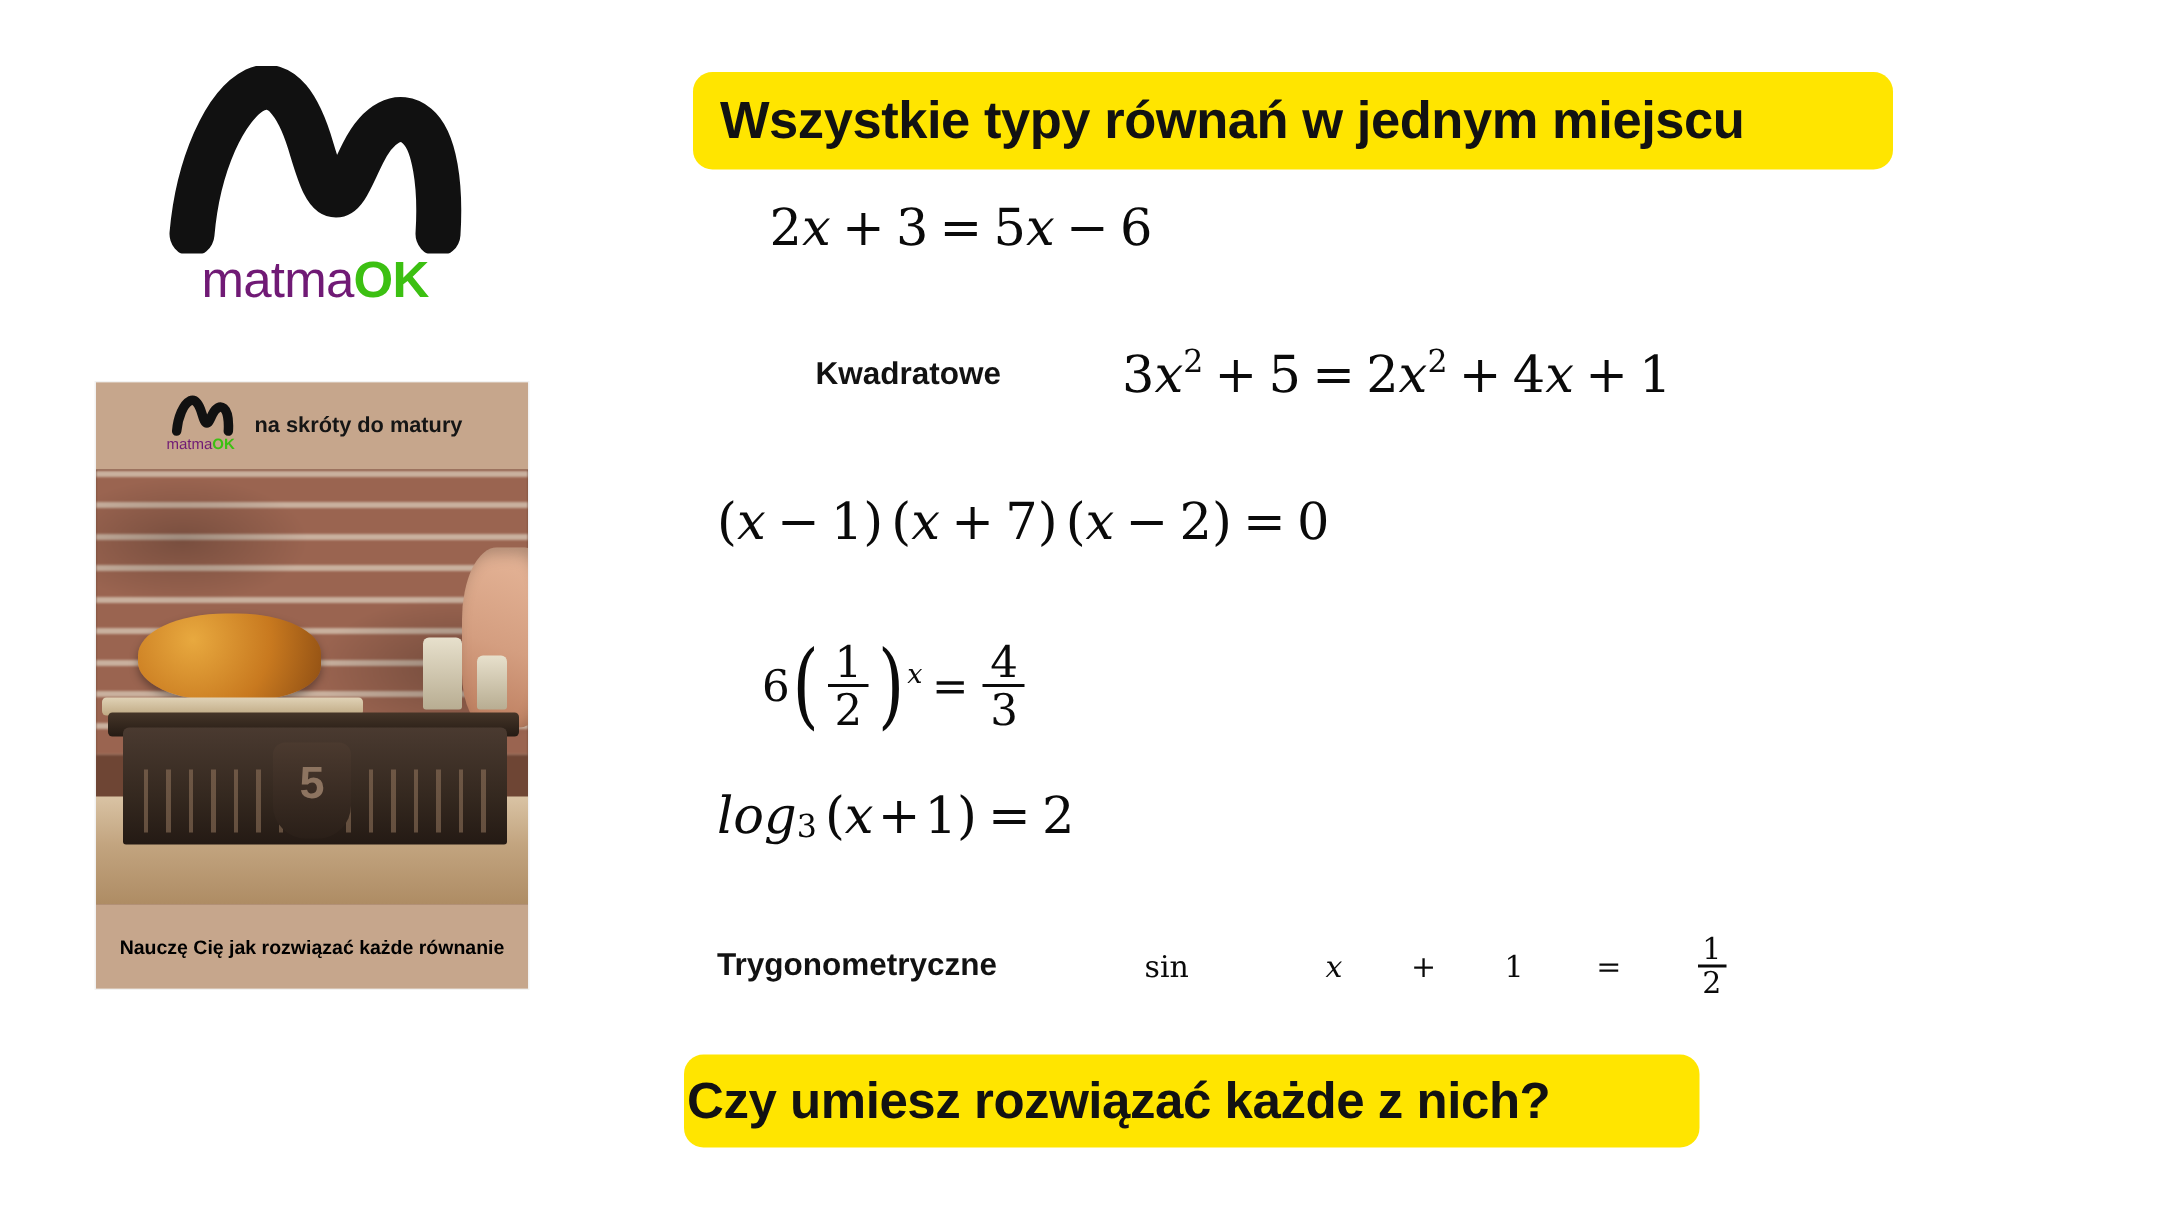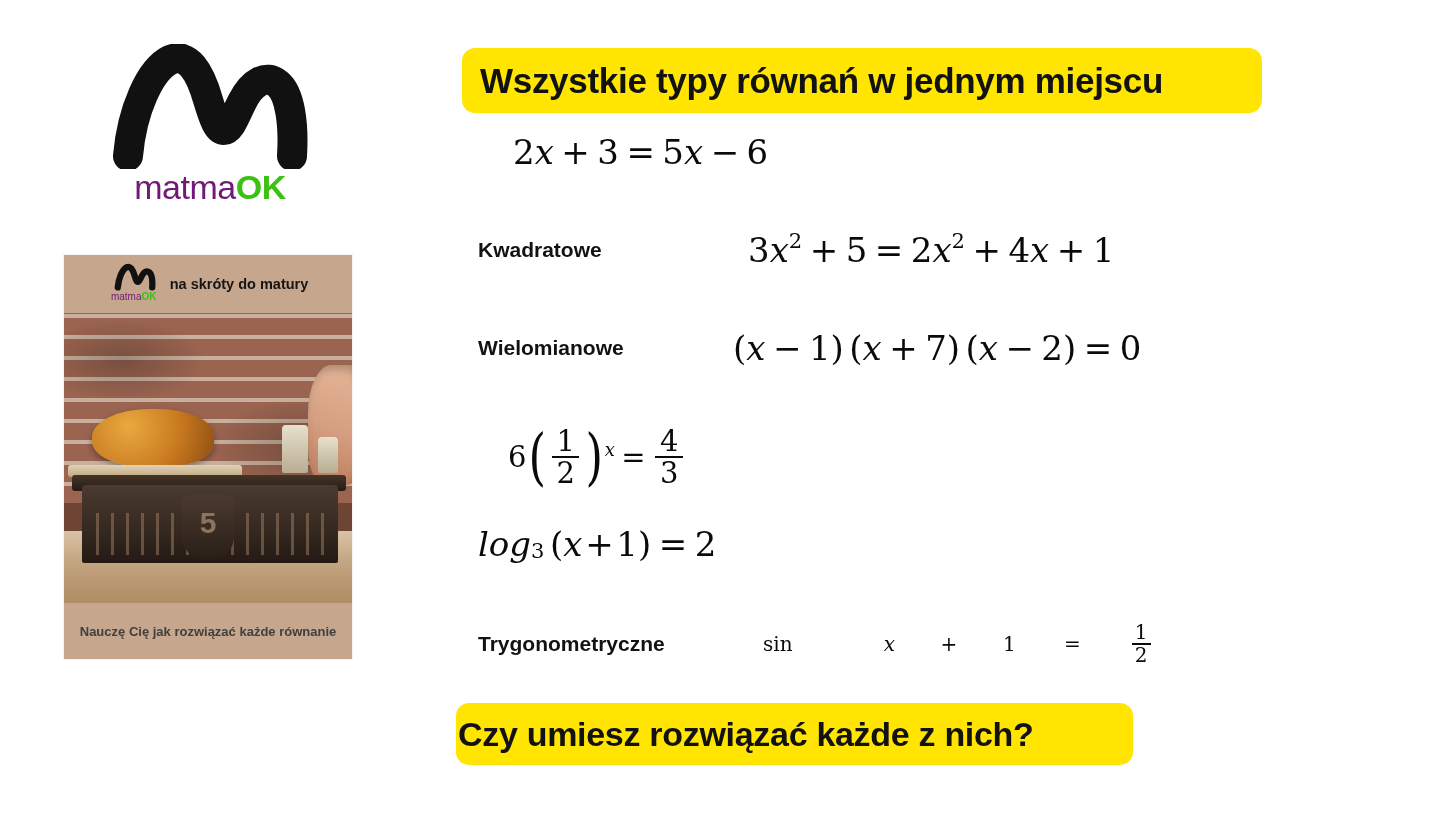--- a/index.html
+++ b/index.html
@@ -212,21 +212,21 @@
     width: 288px;
     height: 56px;
     background: #c6a68c;
     display: flex;
     align-items: center;
     justify-content: center;
   }
   #book-footer .footer-text {
     font-size: 13px;
     font-weight: 700;
-    color: #404040;
+    color: #000000;
     white-space: nowrap;
   }
   #book-title-block {
     position: absolute;
     left: 0;
     top: 100px;
     width: 288px;
     text-align: center;
     z-index: 5;
   }
@@ -334,21 +334,21 @@
   .bigparen {
     display: inline-block;
     font-size: 2.15em;
     line-height: 0.62;
     font-weight: 300;
     transform: scaleX(0.72);
     margin: 0 -0.02em;
   }
 
   #row-linear      { top: 0px;   }
-  #row-quadratic   { top: 98px;  }
+  #row-quadratic   { top: 98px; text-align: center;  }
   #row-polynomial  { top: 196px; }
   #row-exponential { top: 294px; }
   #row-logarithmic { top: 392px; }
   #row-trig        { top: 490px; }
 
   #row-linear .eq-math      { font-size: 34px; margin-left: 35px; }
   #row-quadratic .eq-math   { font-size: 34px; margin-left: 15px; }
   #row-polynomial .eq-math  { font-size: 34px; margin-left: 0px; }
   #row-exponential .eq-math { font-size: 29px; margin-left: 30px; }
   #row-logarithmic .eq-math { font-size: 34px; }
@@ -440,21 +440,20 @@
         <span class="sup">2</span>
         <span class="mo">+</span>
         <span>4</span>
         <span class="mi">x</span>
         <span class="mo">+</span>
         <span>1</span>
     </div>
   </div>
 
   <div class="eq-row" id="row-polynomial">
-    <div class="eq-label">Wielomianowe</div>
     <div class="eq-math">
       <span>(</span>
         <span class="mi">x</span>
         <span class="mo">−</span>
         <span>1</span>
         <span>)</span>
         <span class="mo-tight"></span>
         <span>(</span>
         <span class="mi">x</span>
         <span class="mo">+</span>

